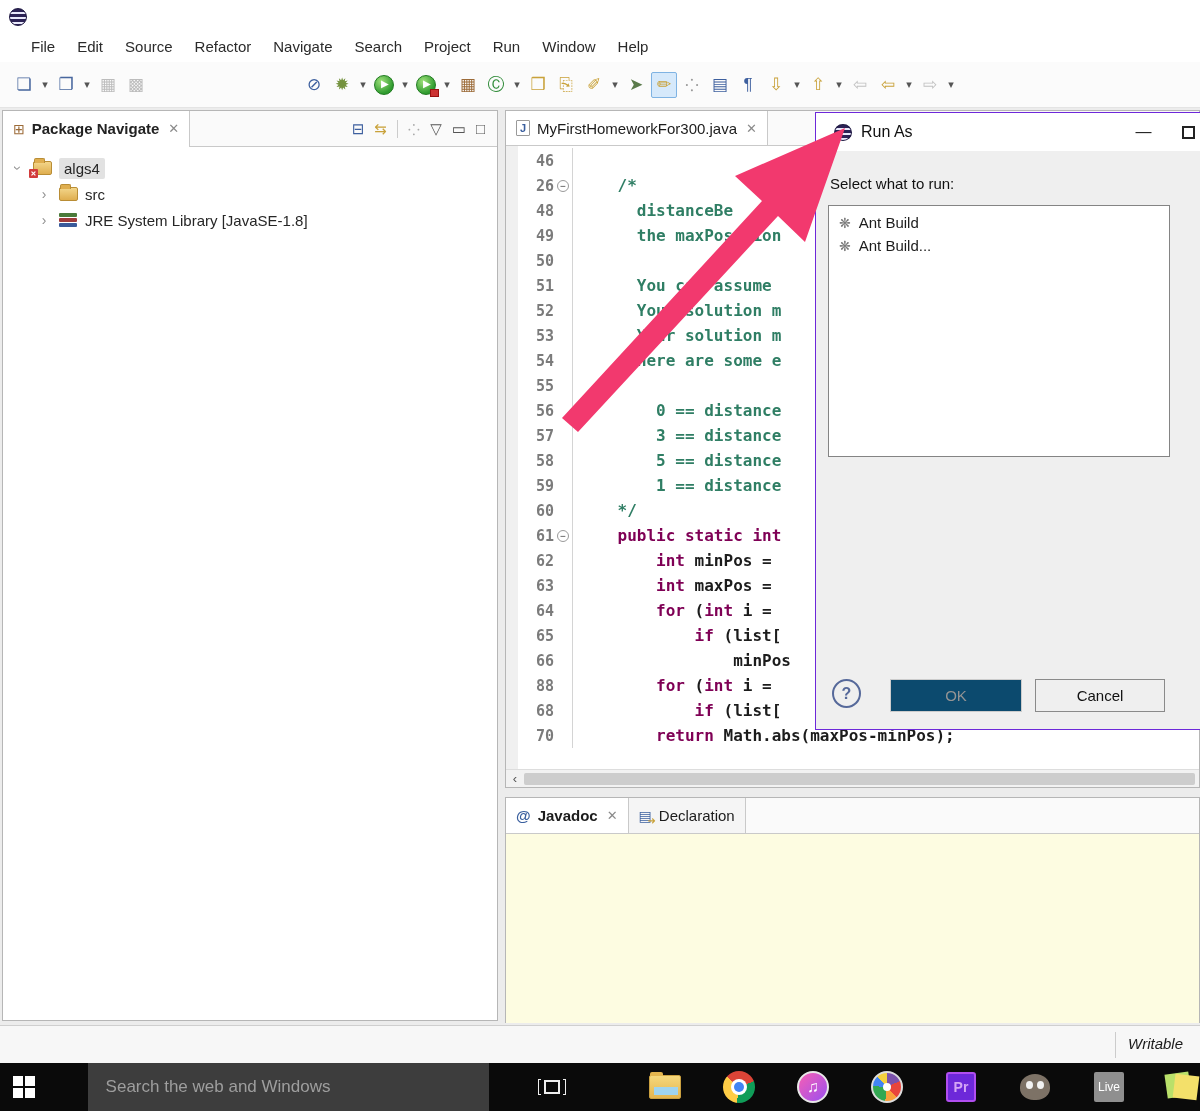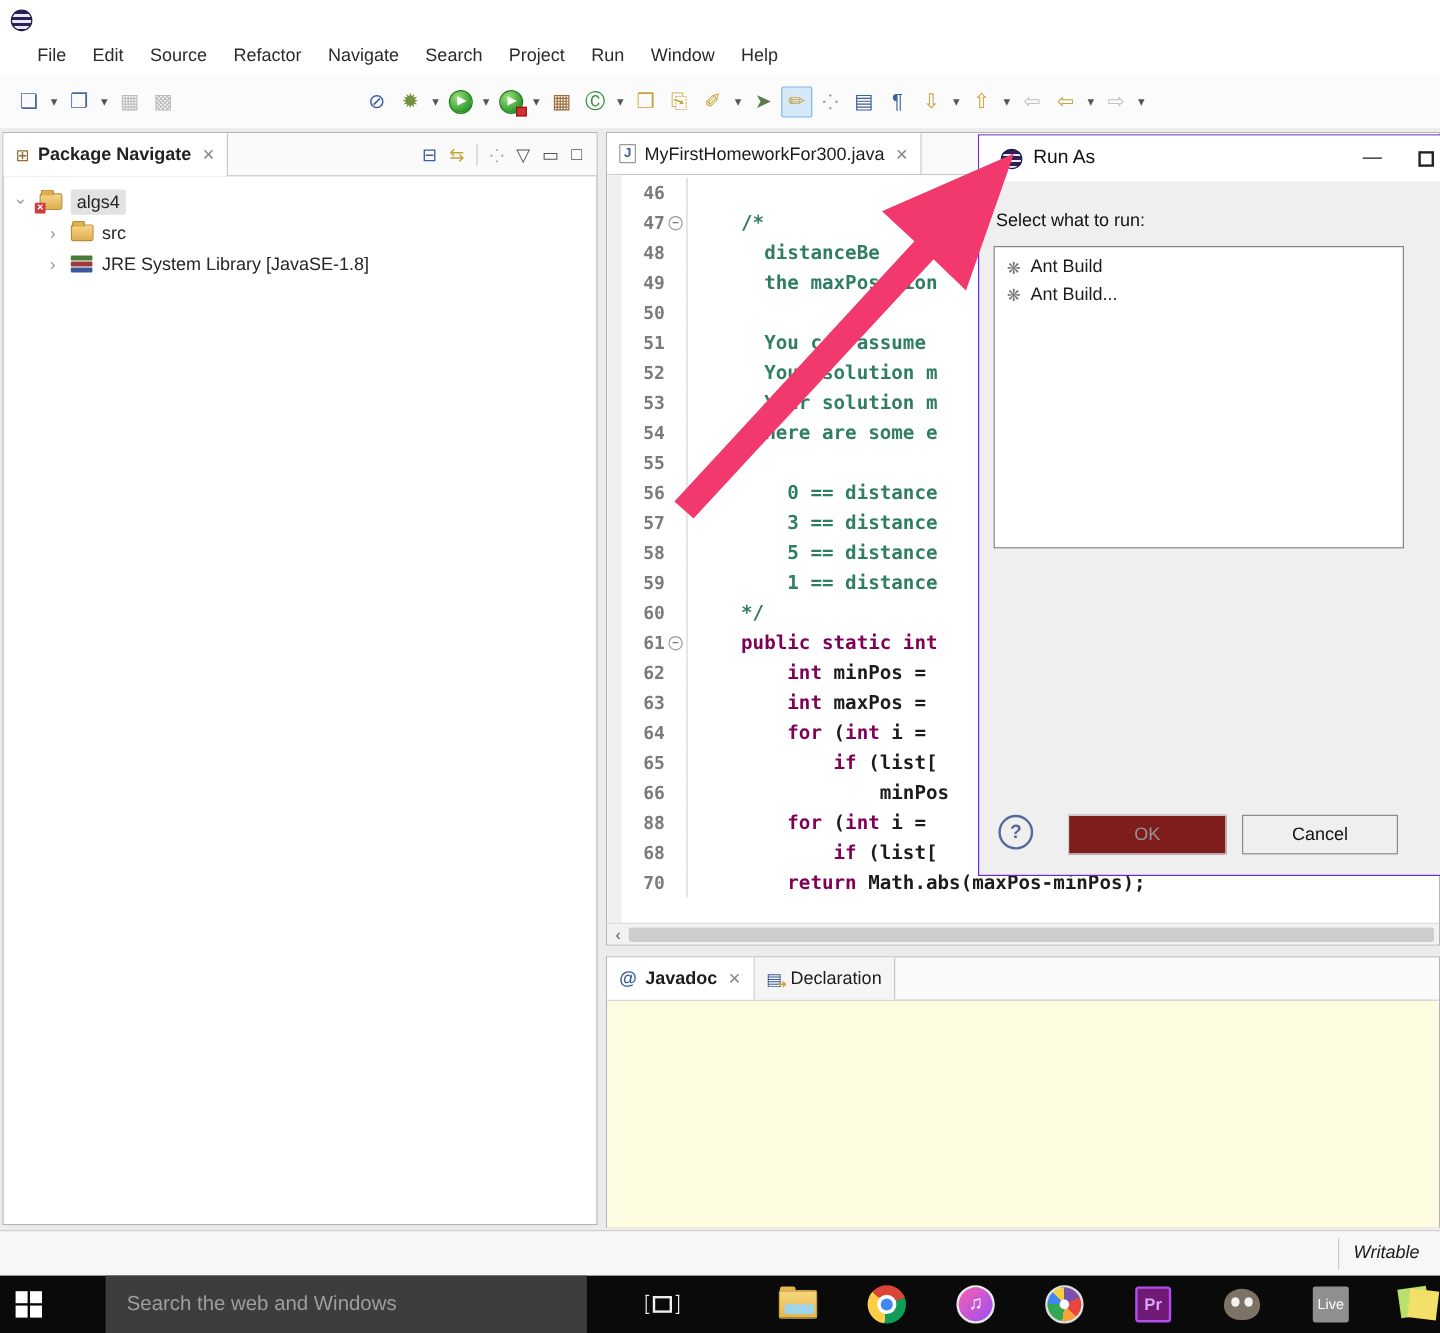--- a/index.html
+++ b/index.html
@@ -125,21 +125,21 @@
         background:#fff; border-radius:50%; }
   .tb-chrome::after { content:""; position:absolute; left:11px; top:11px; width:10px; height:10px;
         background:#4285f4; border-radius:50%; }
   .tb-itunes { width:32px; height:32px; border-radius:50%; background:linear-gradient(135deg,#f75fb4,#9b4ff0);
         color:#fff; font-size:16px; display:flex; align-items:center; justify-content:center;
         border:2px solid #e8e8e8; }
   .tb-picasa { width:32px; height:32px; border-radius:50%; position:relative; border:2px solid #ddd;
         background:conic-gradient(#7b52ab 0 18%,#e8453c 18% 38%,#f9a13b 38% 52%,#33a852 52% 76%,#4285f4 76% 88%,#f3d03e 88% 100%); }
   .tb-picasa::after { content:""; position:absolute; left:10px; top:10px; width:8px; height:8px;
         background:#fff; border-radius:50%; }
-  .tb-premiere { width:30px; height:30px; background:#701a75; border:2px solid #b14ef0; border-radius:3px;
+  .tb-premiere { width:30px; height:30px; background:#6d28d9; border:2px solid #b14ef0; border-radius:3px;
         color:#d6a6f5; font-size:14px; font-weight:bold; display:flex; align-items:center; justify-content:center; }
   .tb-gimp { width:30px; height:26px; background:#7d7266; border-radius:50% 50% 45% 45%; position:relative; }
   .tb-gimp::before, .tb-gimp::after { content:""; position:absolute; top:7px; width:7px; height:8px;
         background:#f2f2f2; border-radius:50%; }
   .tb-gimp::before { left:6px; } .tb-gimp::after { right:6px; }
   .tb-live { width:30px; height:30px; background:#8f8f8f; border-radius:2px; color:#fff; font-size:12px;
         display:flex; align-items:center; justify-content:center; }
   .tb-notes { position:relative; width:34px; height:32px; }
   .tb-notes i { position:absolute; width:24px; height:24px; }
   .tb-notes i.g { background:#b9e06a; left:0; top:2px; transform:rotate(-8deg); }
@@ -160,21 +160,21 @@
   .dlg-item { display:flex; align-items:center; gap:8px; padding:3px 10px; font-size:15px; color:#1c1c1c; }
   .ant-icon { color:#787878; font-size:14px; }
   .dlg-desc { position:absolute; left:12px; top:358px; width:342px; height:182px;
         border:1px solid #c6c6c6; }
   .dlg-desc legend { font-size:15px; color:#111; margin-left:8px; padding:0 4px; }
   .help-circle { position:absolute; left:16px; top:566px; width:29px; height:29px; border-radius:50%;
         border:2px solid #56699a; color:#56699a; font-size:16px; font-weight:bold; display:flex;
         align-items:center; justify-content:center; }
   .btn { position:absolute; top:566px; height:33px; font-size:15px; display:flex; align-items:center;
         justify-content:center; }
-  .btn-ok { left:74px; width:132px; background:#7f1d1d; color:#949494; border:1px solid #cicccc; border:1px solid #cccccc; }
+  .btn-ok { left:74px; width:132px; background:#0c4a6e; color:#949494; border:1px solid #cicccc; border:1px solid #cccccc; }
   .btn-cancel { left:219px; width:130px; background:#efefef; color:#111; border:1px solid #8a8a8a; }
 
   
   .arrow-svg { position:absolute; left:0; top:0; width:1200px; height:1111px; z-index:50;
         pointer-events:none; }
 </style>
 </head>
 <body>
 
 <div class="screen">
@@ -294,21 +294,21 @@
       </div>
       <div class="ed-content">
         <div class="ruler"></div>
         <div style="position:relative;padding-top:2px;">
             <div class="code-line">
               <span class="ln">46</span>
               <span class="foldcol"></span>
               <span class="codetxt"></span>
             </div>
             <div class="code-line">
-              <span class="ln">47</span>
+              <span class="ln">26</span>
               <span class="foldcol">
                 <span class="foldmark">−</span>
               </span>
               <span class="codetxt"><span class="cg">    /*</span></span>
             </div>
             <div class="code-line">
               <span class="ln">48</span>
               <span class="foldcol"></span>
               <span class="codetxt"><span class="cg">      distanceBe</span></span>
             </div>

